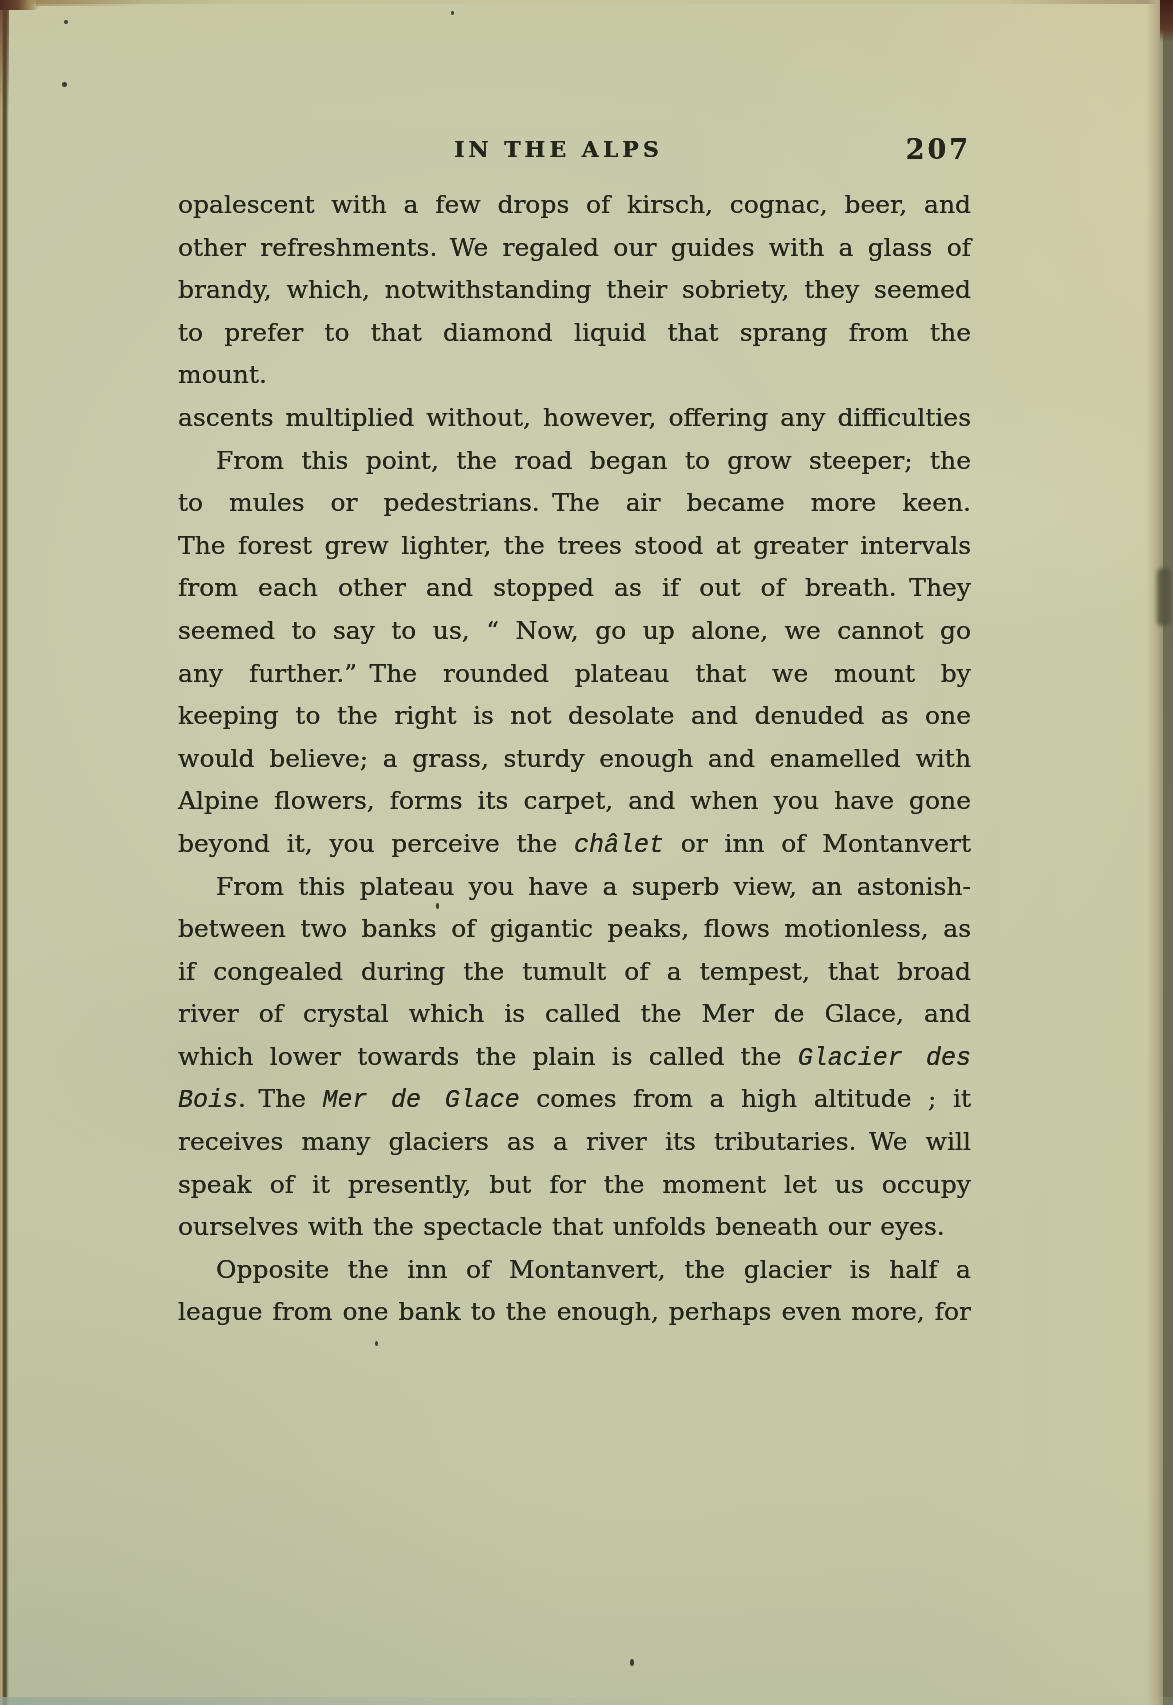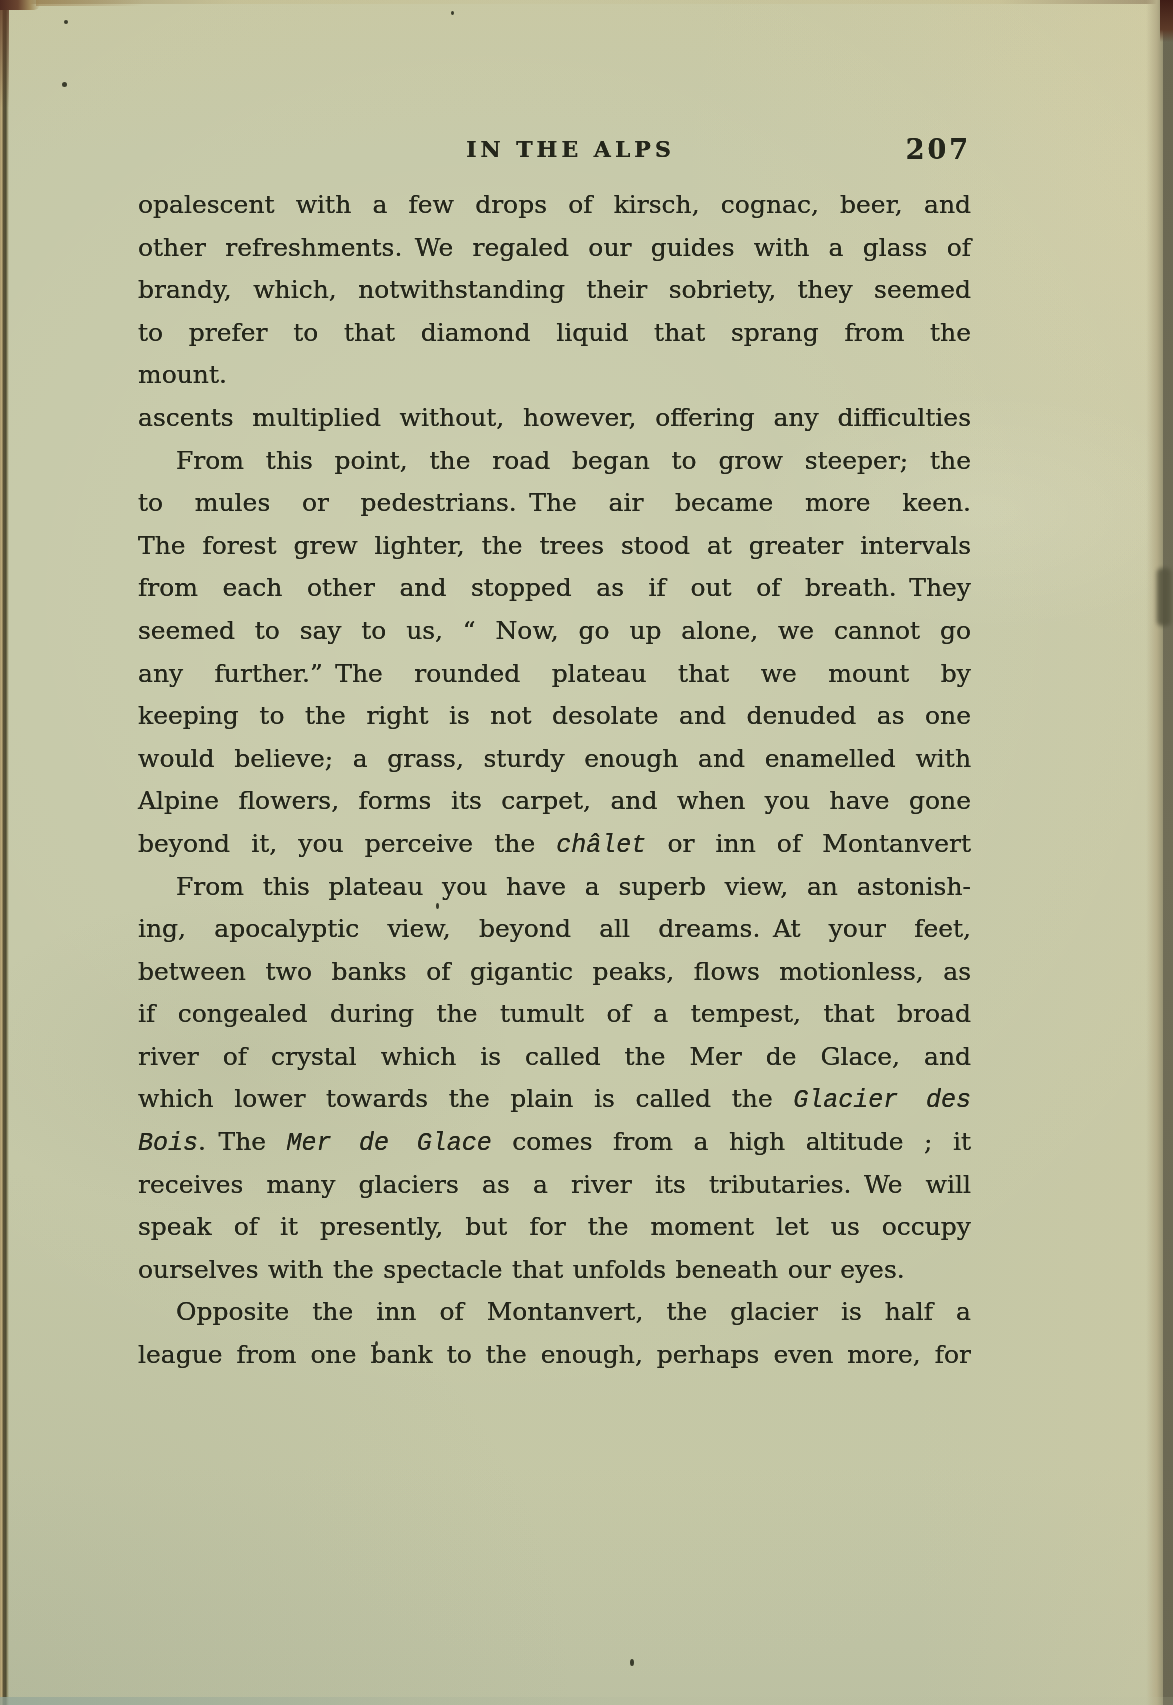--- a/index.html
+++ b/index.html
@@ -63,36 +63,36 @@
     background: linear-gradient(to right, rgba(148,166,152,0.75), rgba(170,180,156,0.45) 35%, rgba(185,190,160,0.25) 60%, rgba(185,190,160,0.15) 100%);
   }
   
   .speck { position: absolute; background: #3a3c2c; border-radius: 50%; }
   
   .header-row {
     position: absolute; left: 138px; top: 136px; width: 833px; height: 34px;
     color: var(--ink, #24261b);
   }
   .header-title {
-    position: absolute; left: 16px; width: 100%; text-align: center;
+    position: absolute; left: 4px; width: 100%; text-align: center;
     font-weight: bold; font-size: 22px; letter-spacing: 4px;
     text-shadow: 0 0 0.5px currentColor;
   }
   .header-page-number {
     position: absolute; right: 0; top: -2px;
     font-weight: bold; font-size: 27px; letter-spacing: 3px;
     text-shadow: 0 0 0.5px currentColor;
   }
   .text-block {
     position: absolute; left: 138px; top: 184px; width: 833px;
     font-size: 25px; line-height: 42.6px; color: var(--ink, #24261b);
     word-spacing: 1.5px;
     text-shadow: 0 0 0.6px currentColor;
   }
-  .line { text-align: justify; text-align-last: justify; height: 42.6px; white-space: normal; }
+  .line { text-align: justify; text-align-last: justify; height: 42.6px; white-space: normal; margin-left: 40px; }
   .line.indent { padding-left: 38px; }
   .line.flush { text-align-last: left; }
   .it { font-style: italic; font-family: Liberation Mono, monospace; }
   .grain {
     position: absolute; inset: 0; pointer-events: none;
     background:
       radial-gradient(ellipse 26% 9% at 84% 30%, rgba(255,255,240,0.10), rgba(0,0,0,0) 80%),
       radial-gradient(ellipse 30% 12% at 20% 62%, rgba(110,118,92,0.08), rgba(0,0,0,0) 80%),
       radial-gradient(ellipse 40% 14% at 55% 88%, rgba(205,205,160,0.10), rgba(0,0,0,0) 80%);
   }
@@ -120,21 +120,20 @@
       <div class="line"><span>to mules or pedestrians. The air became more keen.</span></div>
       <div class="line"><span>The forest grew lighter, the trees stood at greater intervals</span></div>
       <div class="line"><span>from each other and stopped as if out of breath. They</span></div>
       <div class="line"><span>seemed to say to us, “ Now, go up alone, we cannot go</span></div>
       <div class="line"><span>any further.” The rounded plateau that we mount by</span></div>
       <div class="line"><span>keeping to the right is not desolate and denuded as one</span></div>
       <div class="line"><span>would believe; a grass, sturdy enough and enamelled with</span></div>
       <div class="line"><span>Alpine flowers, forms its carpet, and when you have gone</span></div>
       <div class="line"><span>beyond it, you perceive the </span><span class="it">châlet</span><span> or inn of Montanvert</span></div>
       <div class="line indent"><span>From this plateau you have a superb view, an astonish-</span></div>
-      <div class="line"><span>ing, apocalyptic view, beyond all dreams. At your feet,</span></div>
       <div class="line"><span>between two banks of gigantic peaks, flows motionless, as</span></div>
       <div class="line"><span>if congealed during the tumult of a tempest, that broad</span></div>
       <div class="line"><span>river of crystal which is called the Mer de Glace, and</span></div>
       <div class="line"><span>which lower towards the plain is called the </span><span class="it">Glacier des</span></div>
       <div class="line"><span class="it">Bois</span><span>. The </span><span class="it">Mer de Glace</span><span> comes from a high altitude ; it</span></div>
       <div class="line"><span>receives many glaciers as a river its tributaries. We will</span></div>
       <div class="line"><span>speak of it presently, but for the moment let us occupy</span></div>
       <div class="line flush"><span>ourselves with the spectacle that unfolds beneath our eyes.</span></div>
       <div class="line indent"><span>Opposite the inn of Montanvert, the glacier is half a</span></div>
       <div class="line"><span>league from one bank to the enough, perhaps even more, for</span></div>

